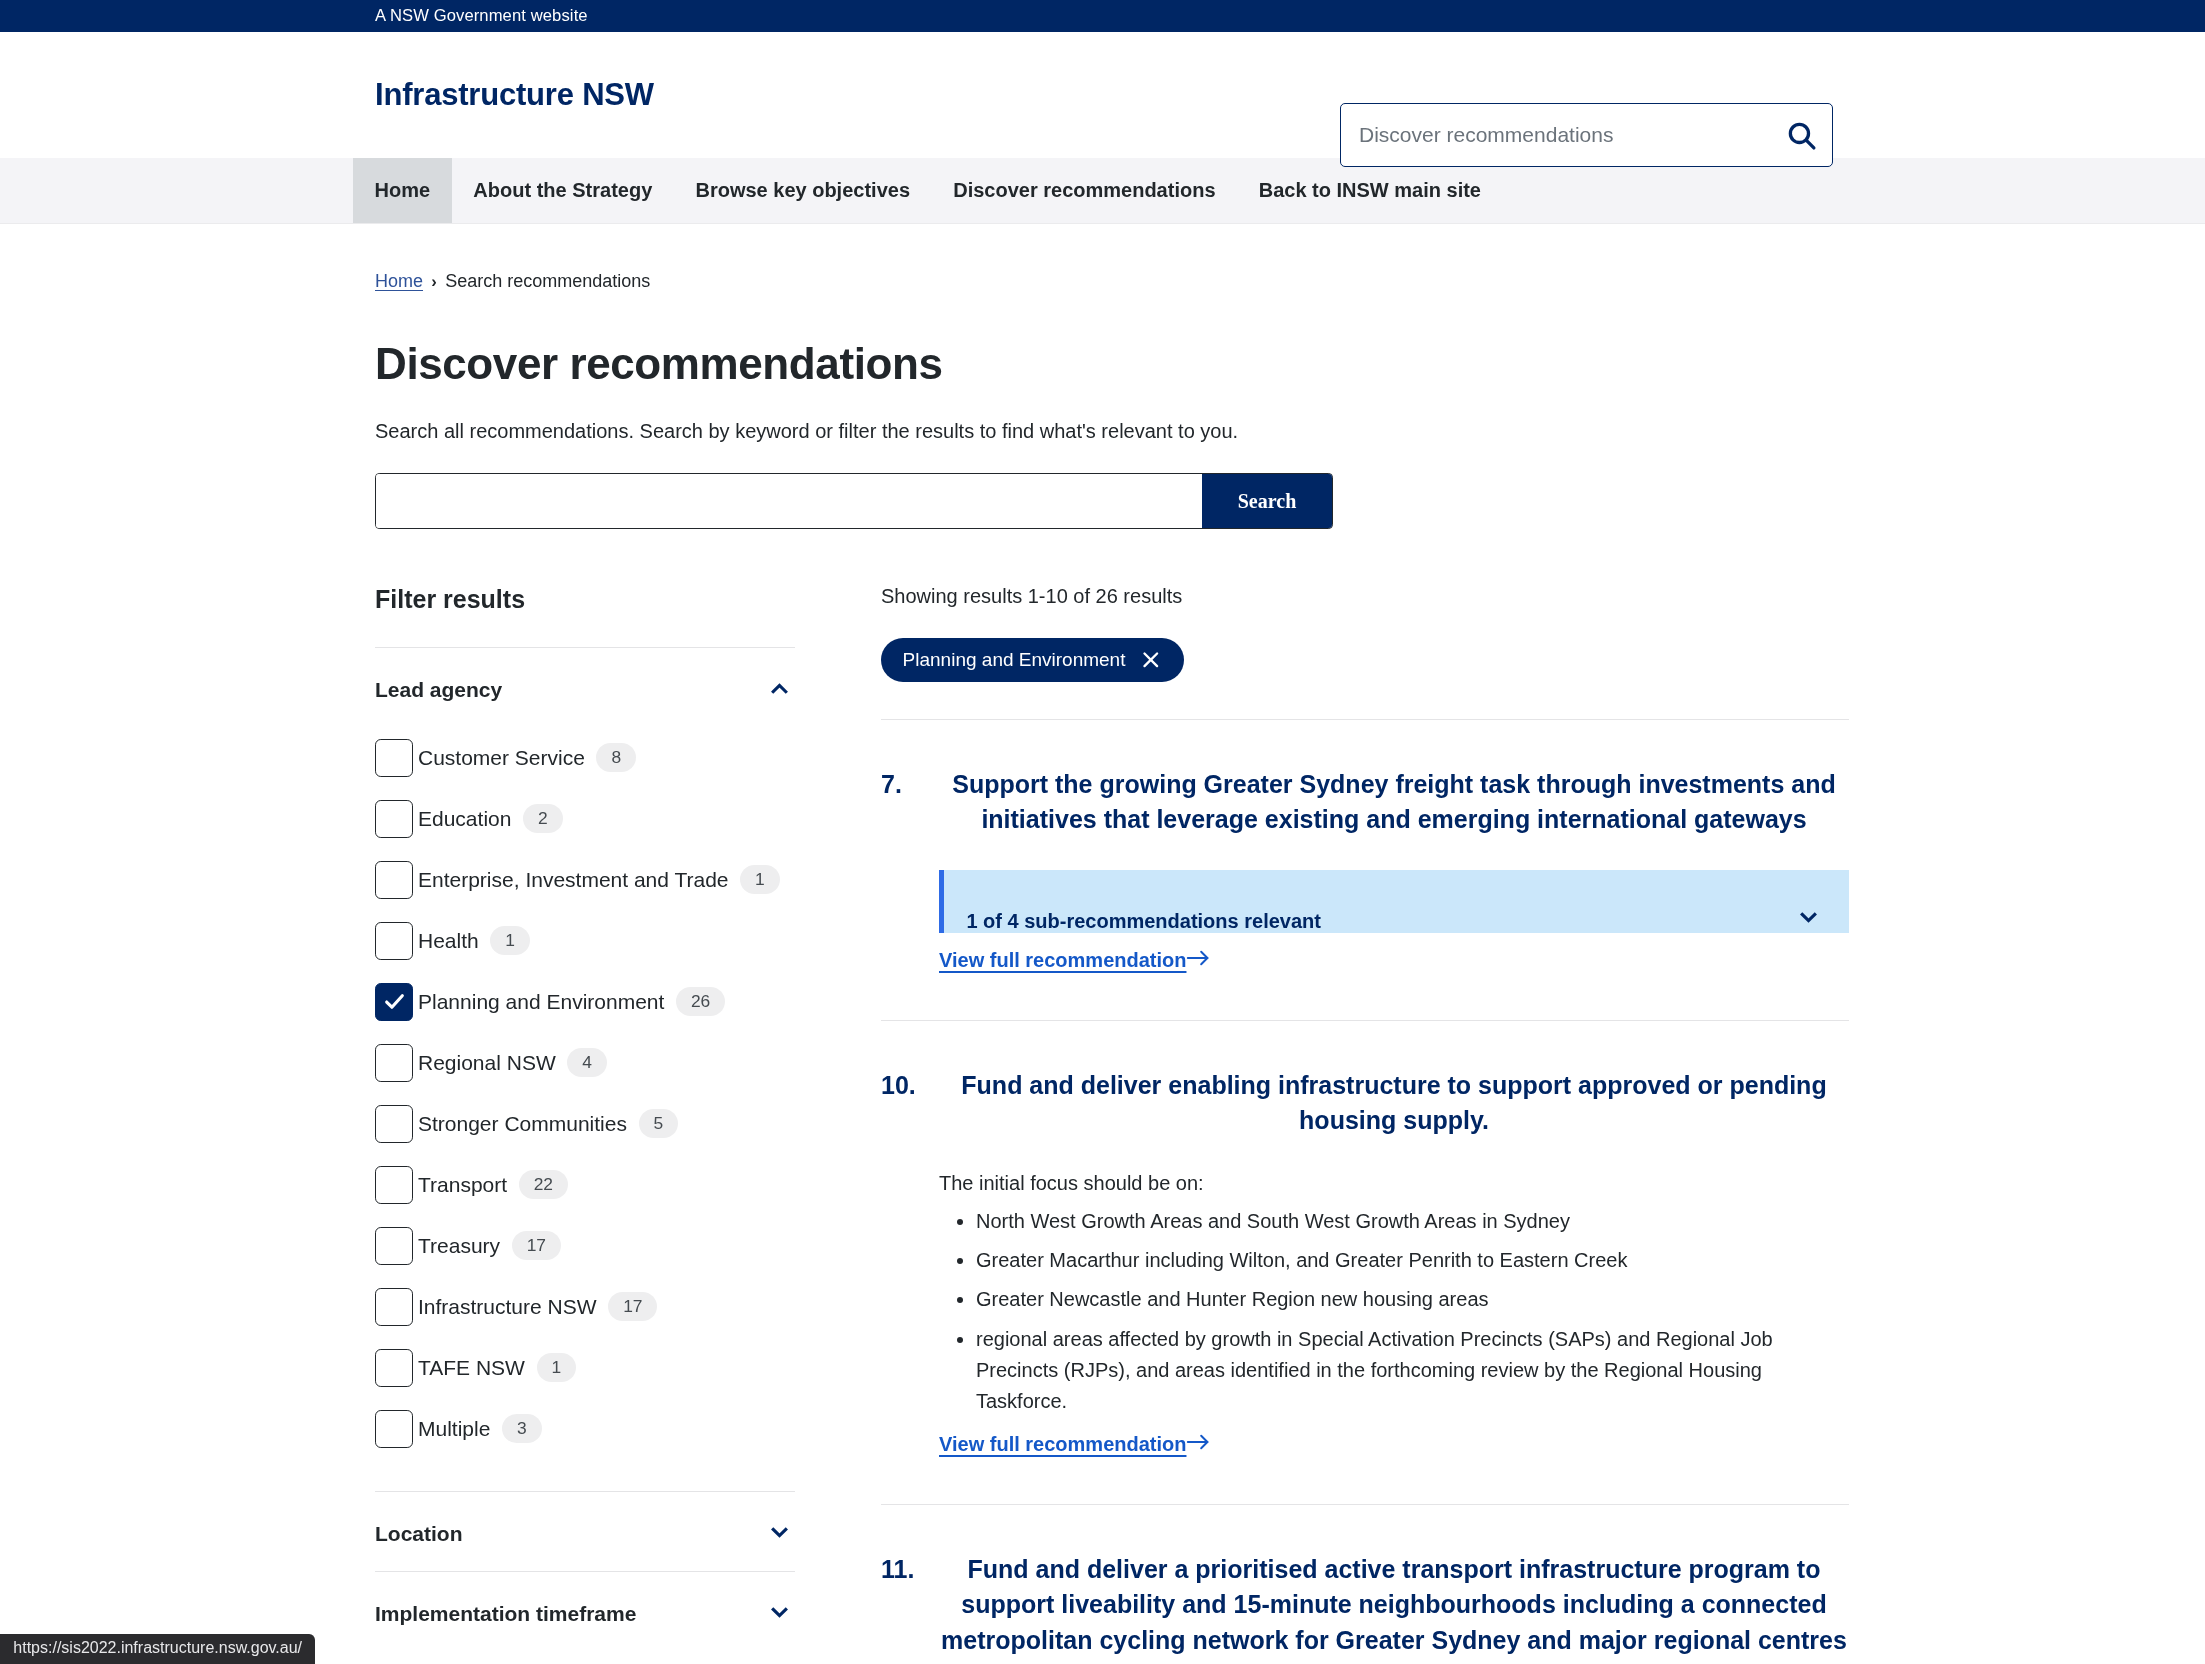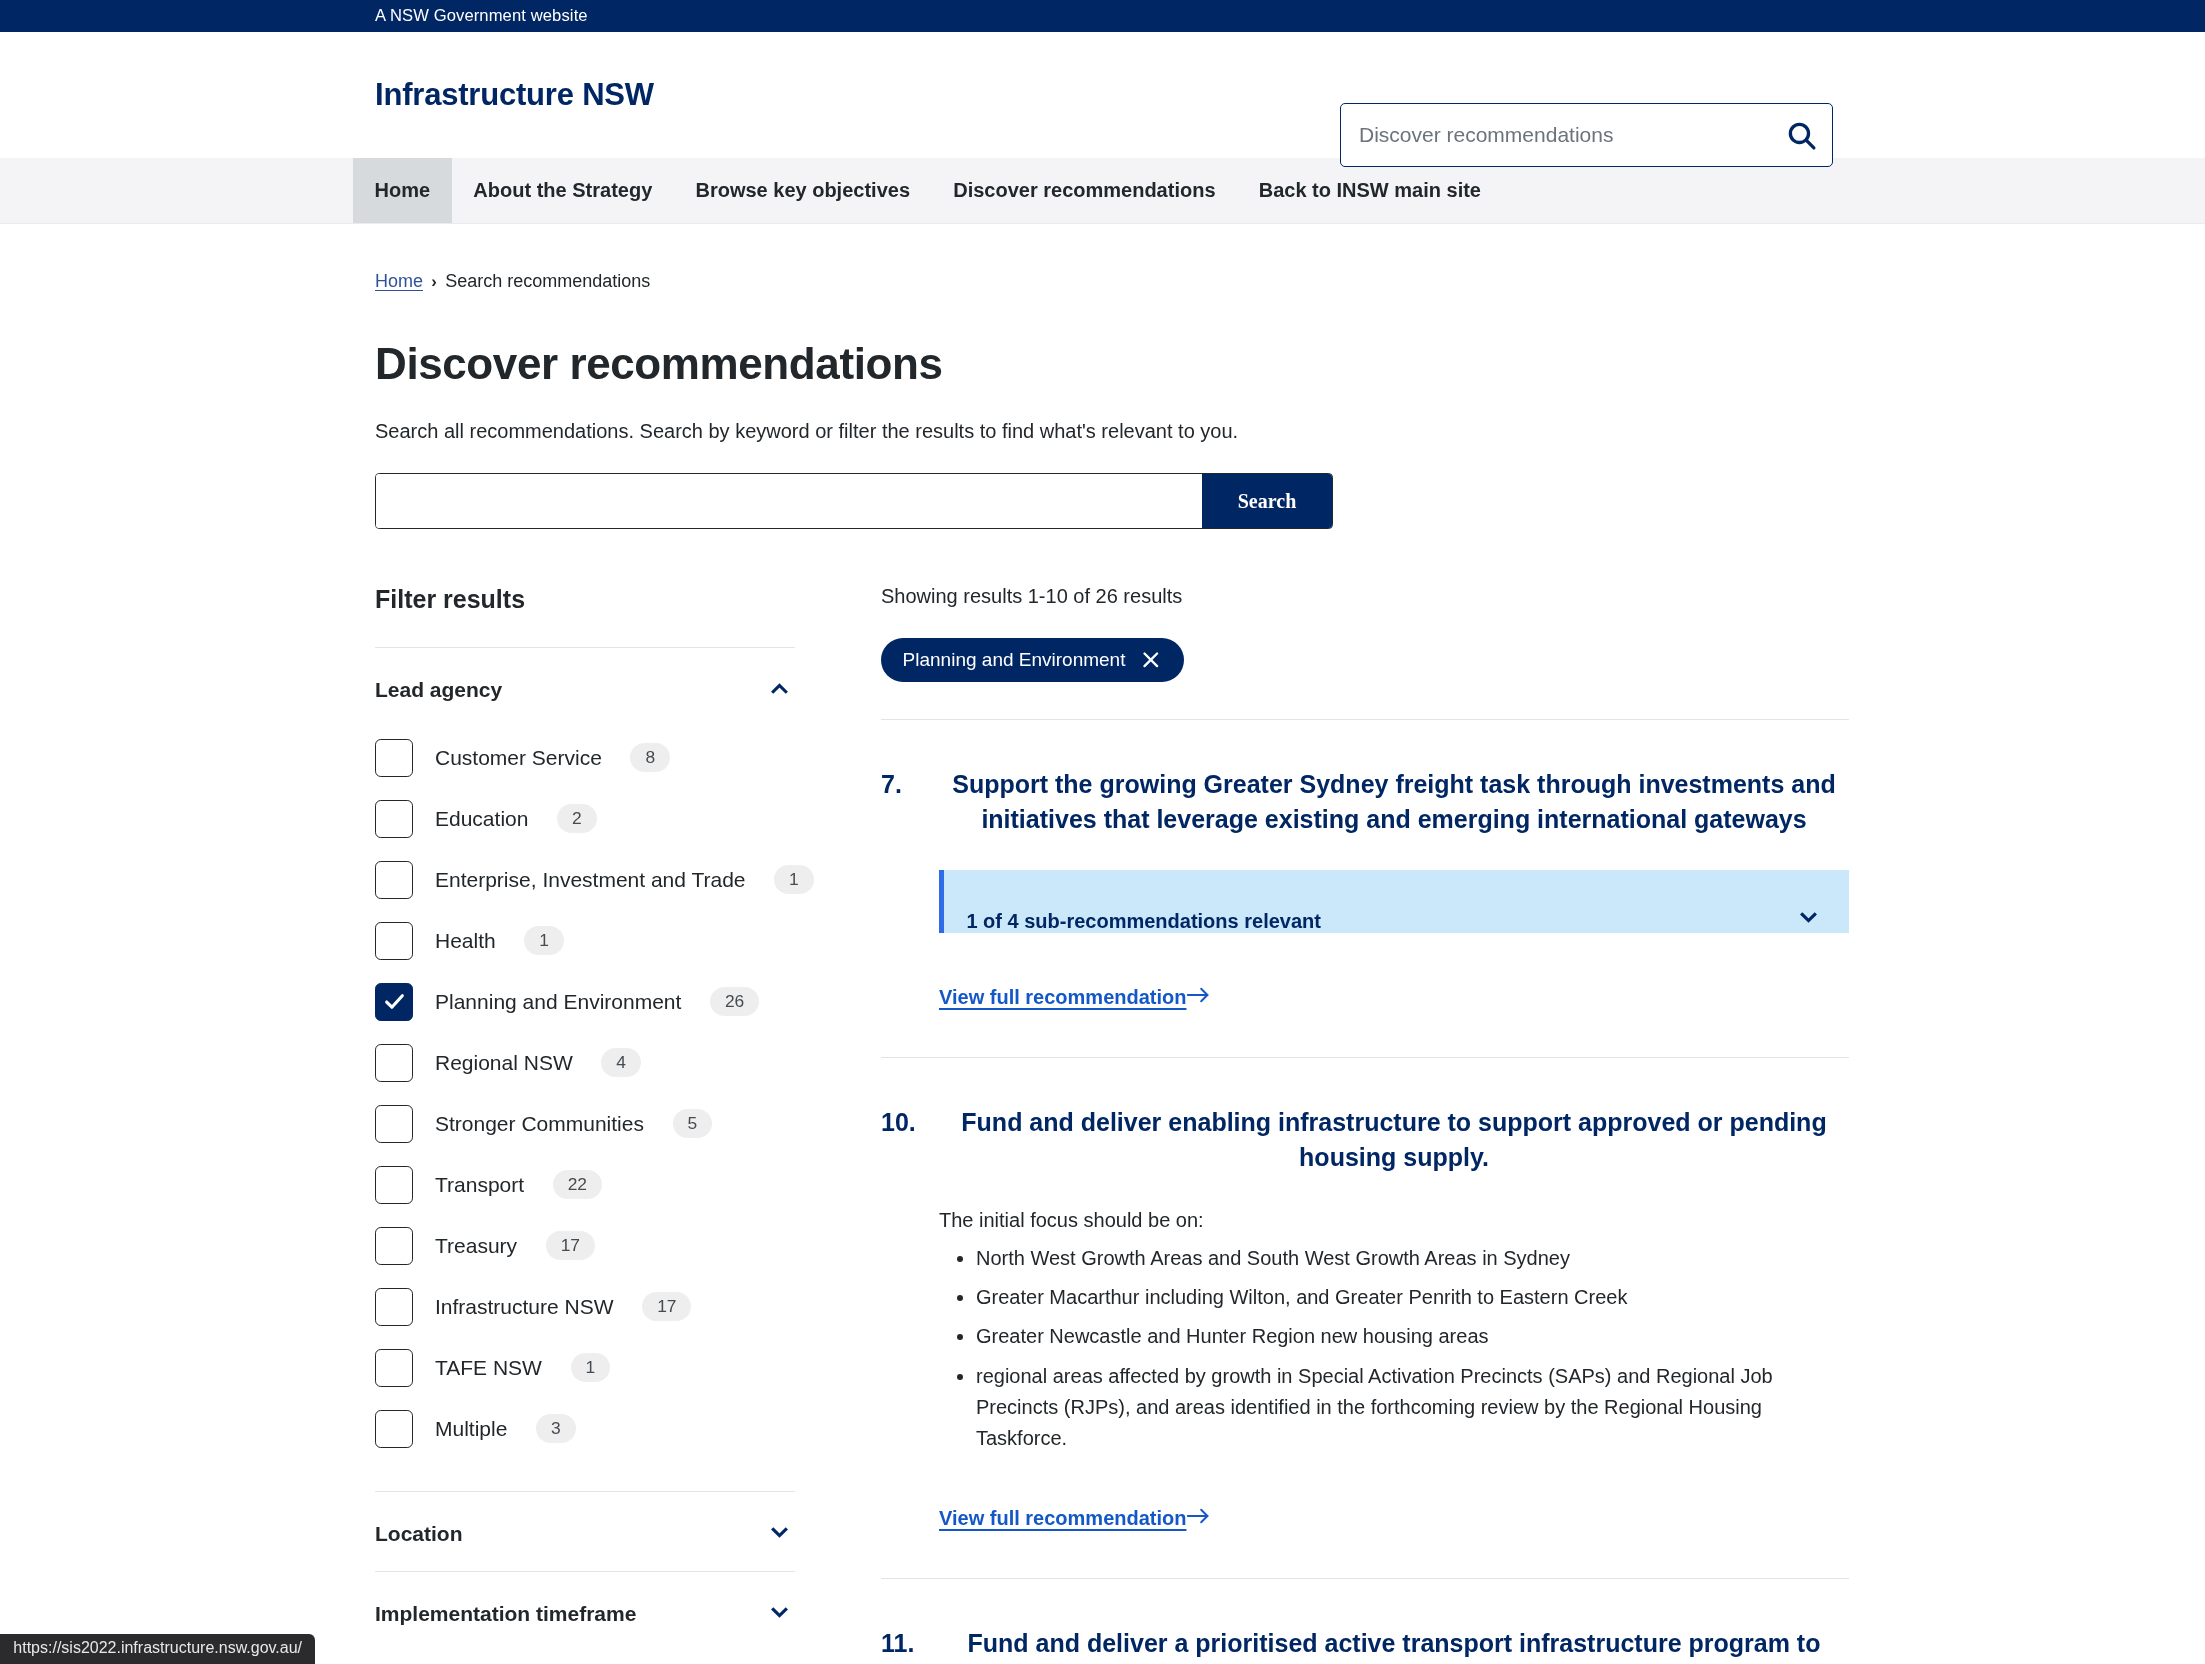--- a/index.html
+++ b/index.html
@@ -191,21 +191,21 @@
   }
   .filter-head-label {
     font-size: 21px;
     font-weight: 700;
     color: #22272b;
   }
   .filter-options { padding-bottom: 32px; }
   .filter-option {
     display: flex;
     align-items: center;
-    gap: 22px;
+    gap: 5px;
     height: 61px;
     cursor: pointer;
   }
   .cbx {
     width: 38px; height: 38px;
     flex: none;
     border: 1.7px solid #22272b;
     border-radius: 5.8px;
     background: #ffffff;
     display: flex;
@@ -290,21 +290,21 @@
     padding: 0 28px 0 22.4px;
     cursor: pointer;
   }
   .accordion-label {
     font-size: 20px;
     font-weight: 700;
     color: #002664;
   }
 
   .view-link {
-    margin-top: 52px;
+    margin-top: 15px;
     display: inline-flex;
     align-items: center;
     color: #1458c8;
     font-size: 20px;
     font-weight: 700;
     text-decoration: underline;
     text-underline-offset: 4.2px;
     cursor: pointer;
   }
 

